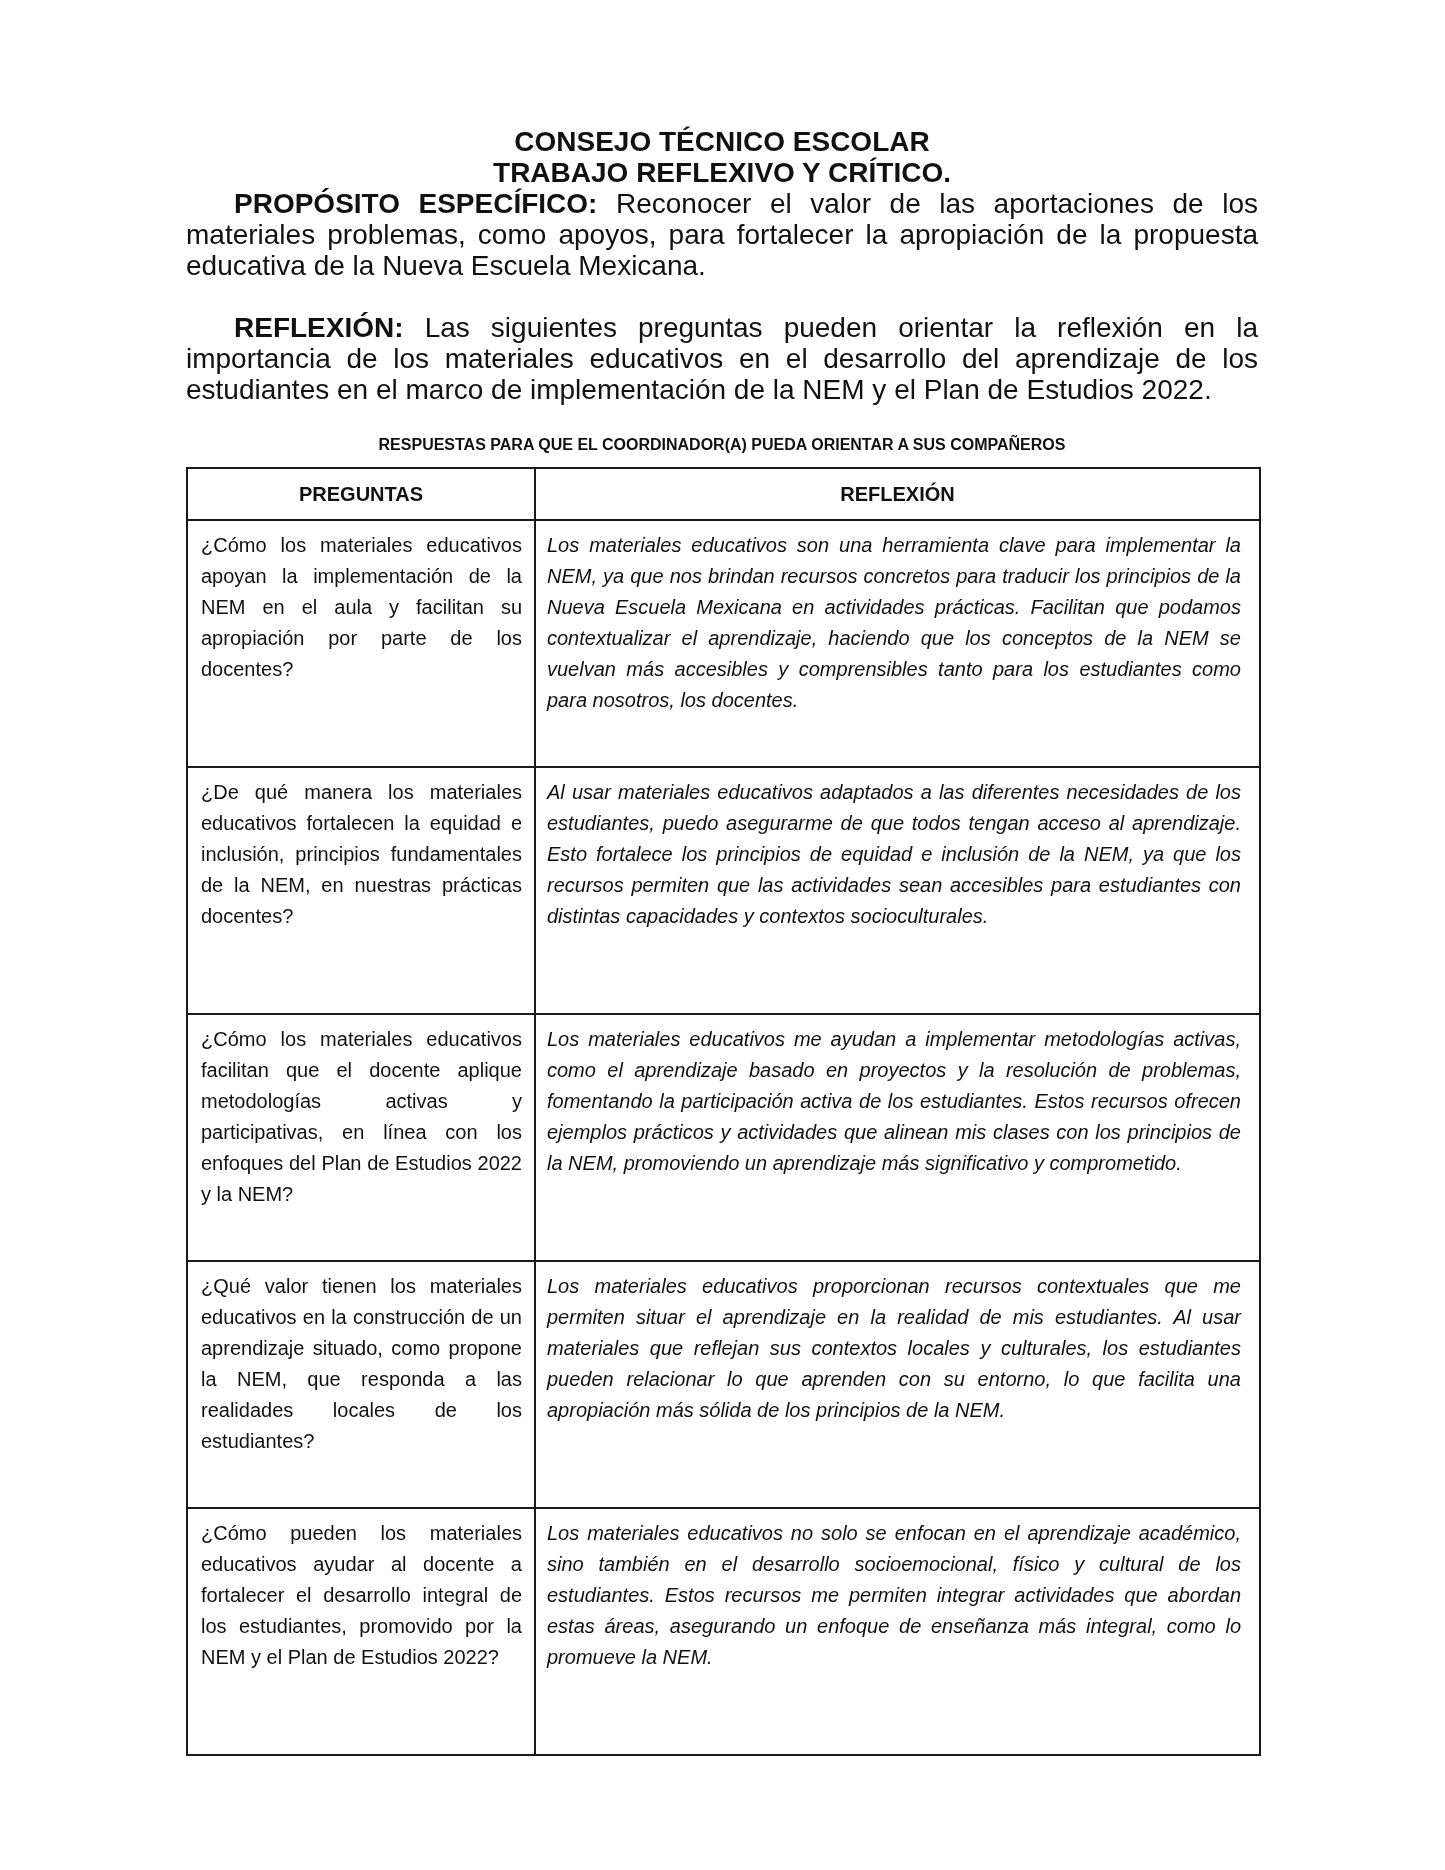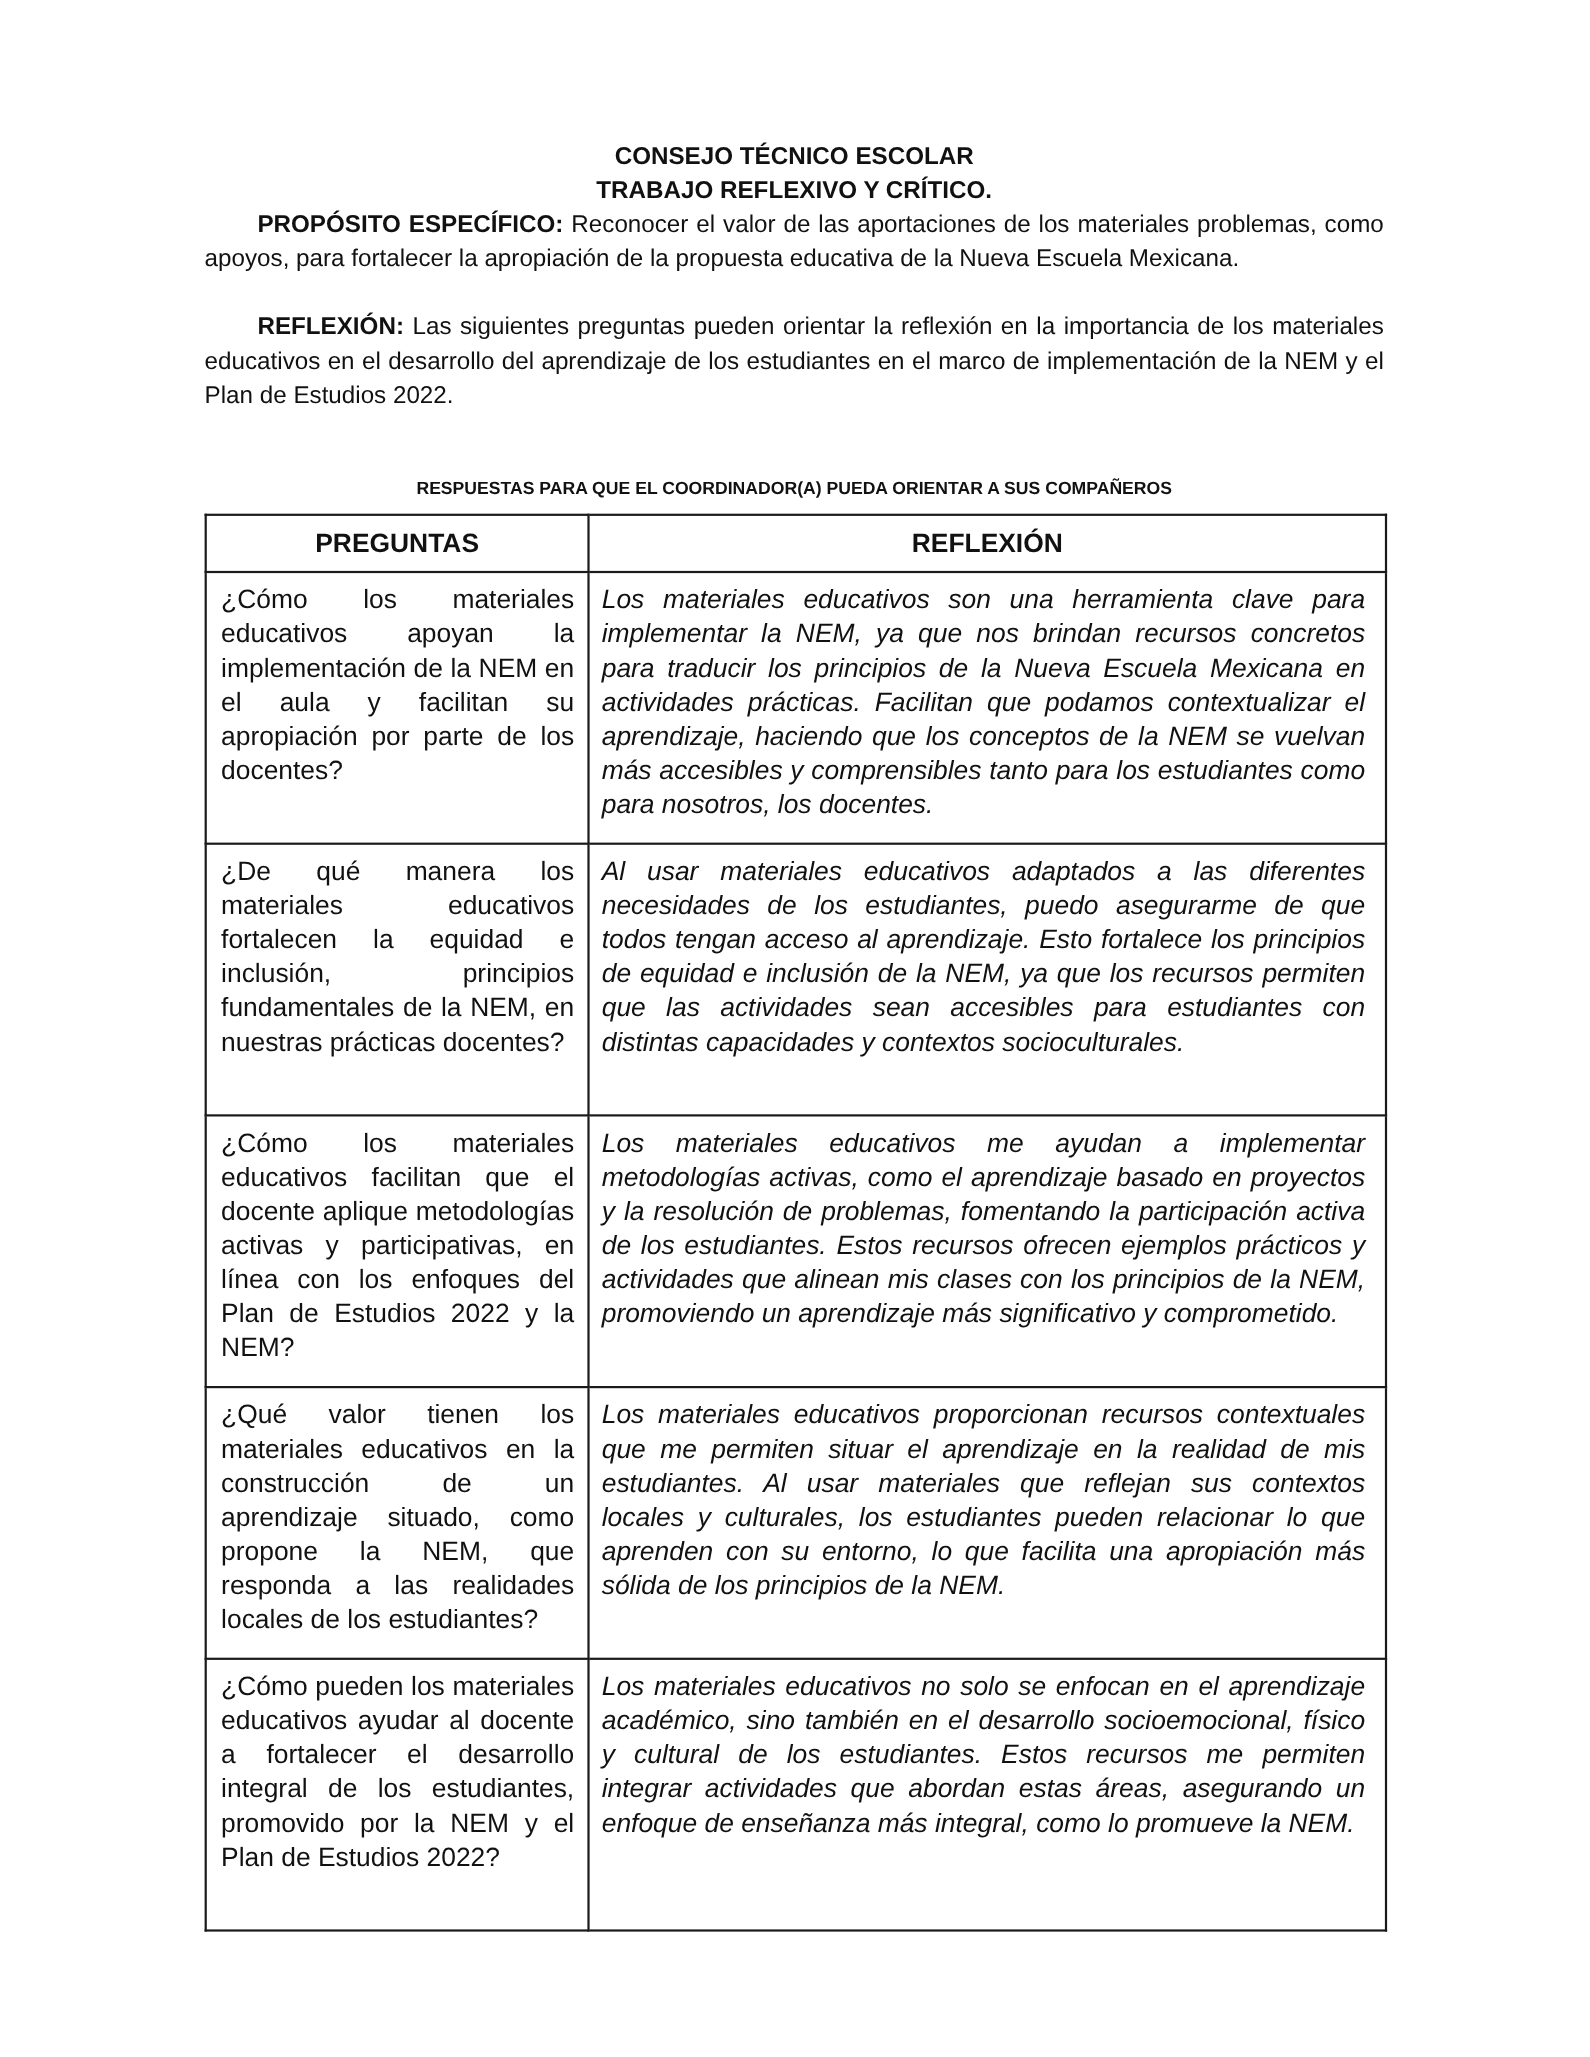--- a/index.html
+++ b/index.html
@@ -2,34 +2,34 @@
 <html><head>
 <meta charset="utf-8">
 <style>
   html, body { margin: 0; padding: 0; background: #ffffff; }
   body {
     width: 1445px; height: 1870px; position: relative; overflow: hidden;
     font-family: "Liberation Sans", sans-serif; color: #111111;
   }
   .page {
     position: absolute; left: 186px; top: 126px; width: 1072px;
-    font-size: 22px; line-height: 31px;
+    font-size: 28px; line-height: 31px;
   }
   .center { text-align: center; font-weight: bold; }
   .para { text-align: justify; margin: 0; }
   .para b { font-weight: bold; margin-left: 48px; }
   .spacer { height: 31px; }
   .table-title {
     position: absolute; left: 186px; top: 432px; width: 1072px;
     text-align: center; font-weight: bold; font-size: 16px; line-height: 26px;
   }
   table {
     position: absolute; left: 186px; top: 467px; width: 1073px;
     border-collapse: collapse; table-layout: fixed;
-    font-size: 24px; line-height: 31px;
+    font-size: 20px; line-height: 31px;
   }
   td, th { border: 2.5px solid #1a1a1a; vertical-align: top; padding: 0; }
   th { height: 50px; font-weight: bold; text-align: center; vertical-align: middle; }
   col.q { width: 348px; }
   col.r { width: 725px; }
   td.q { font-weight: normal; text-align: justify; padding: 9px 12px 0 13px; height: 236px; }
   td.r { font-style: italic; text-align: justify; padding: 9px 18px 0 11px; height: 236px; }
 </style>
 </head>
 <body>

